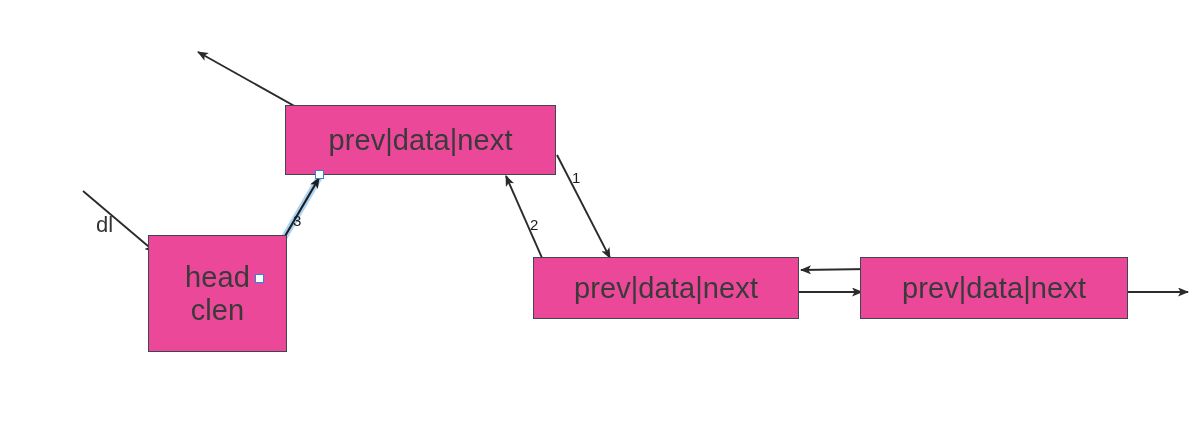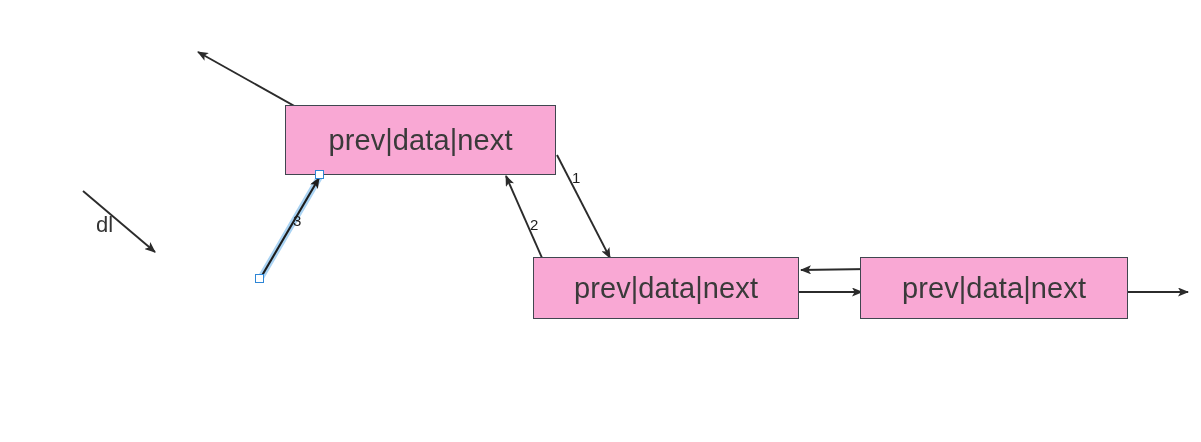--- a/index.html
+++ b/index.html
@@ -20,21 +20,21 @@
   #diagram-svg {
     position: absolute;
     left: 0;
     top: 0;
     width: 1201px;
     height: 442px;
   }
   .node-box {
     position: absolute;
     box-sizing: border-box;
-    background: #f9a8d4;
+    background: #ec4899;
     border: 1.6px solid #40464f;
     display: flex;
     align-items: center;
     justify-content: center;
     flex-direction: column;
     color: #2b2b2b;
   }
   .node-label {
     font-size: 29px;
     line-height: 1.12;
@@ -126,20 +126,24 @@
     <line x1="1093" y1="292" x2="1188" y2="292" stroke="#2b2b2b" stroke-width="1.9" marker-end="url(#arrowhead)"></line>
 
     <line x1="260" y1="279" x2="319" y2="178" stroke="#8ec5f0" stroke-width="6.5" stroke-linecap="round" opacity="0.75"></line>
     <line x1="260" y1="279" x2="319" y2="178" stroke="#1d1d1d" stroke-width="2.1" marker-end="url(#arrowhead-blue)"></line>
   </svg>
 
   <div class="node-box" id="node-top">
     <span class="node-label">prev|data|next</span>
   </div>
 
+  <div class="node-box" id="node-head">
+    <span class="node-label small-gap">head</span>
+    <span class="node-label small-gap">clen</span>
+  </div>
 
   <div class="node-box" id="node-mid">
     <span class="node-label">prev|data|next</span>
   </div>
 
   <div class="node-box" id="node-right">
     <span class="node-label">prev|data|next</span>
   </div>
 
   <div class="edge-label" id="label-dl">dl</div>

